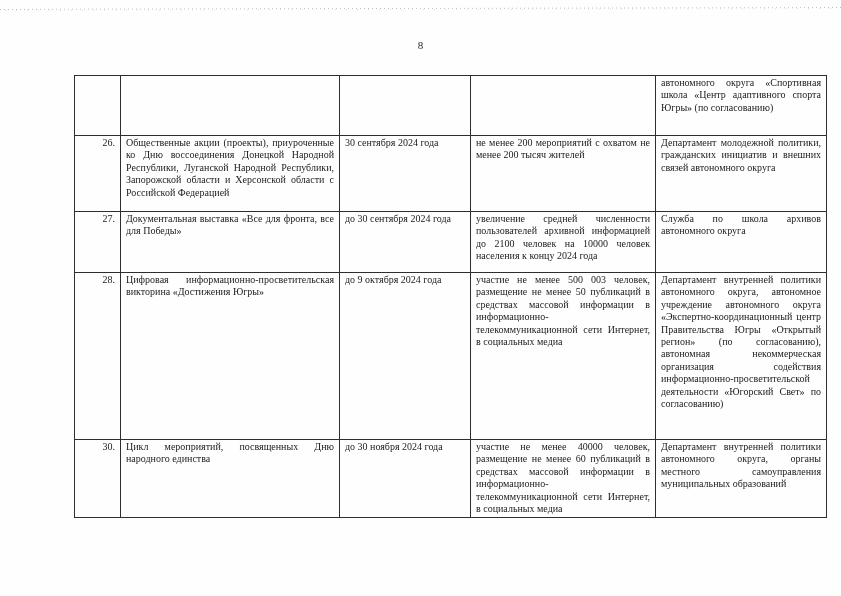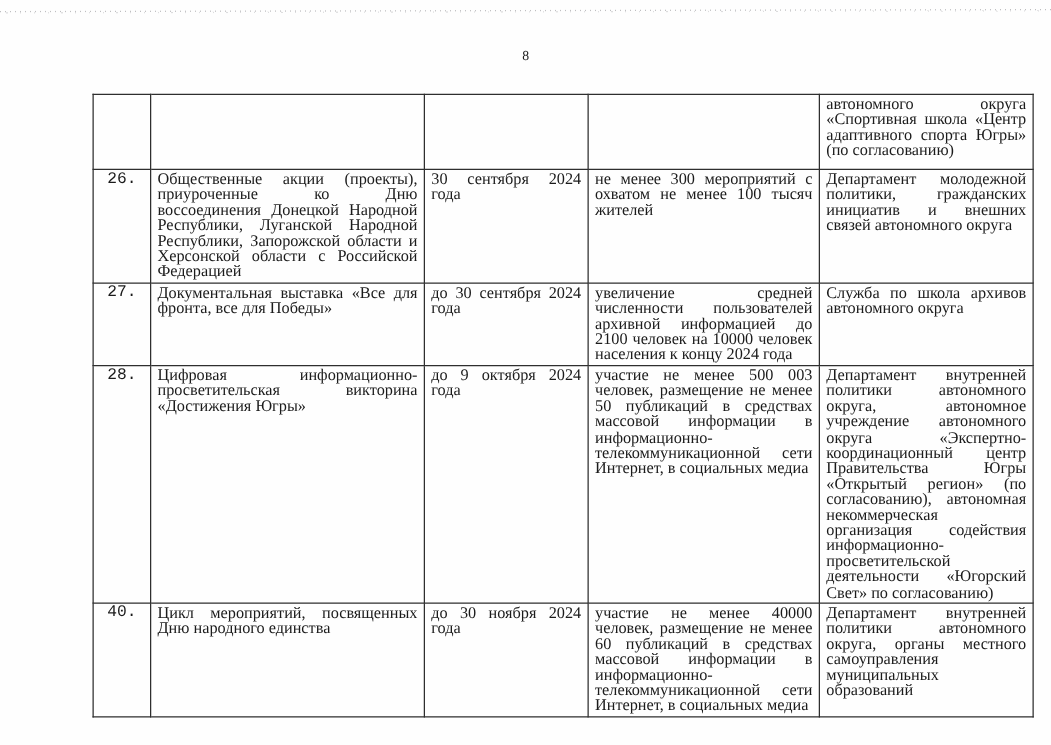--- a/index.html
+++ b/index.html
@@ -37,30 +37,30 @@
     text-align: center;
     font-size: 11px;
   }
   table.doc-table {
     position: absolute;
     left: 74px;
     top: 75px;
     width: 752px;
     border-collapse: collapse;
     table-layout: fixed;
-    font-size: 13px;
+    font-size: 10px;
     line-height: 12.4px;
   }
   table.doc-table td {
     border: 1px solid #2e2e2e;
     vertical-align: top;
     padding: 1px 5px 2px 5px;
     overflow: hidden;
   }
-  td.c-num    { text-align: center; padding-left: 6px; font-family: Liberation Mono, monospace; }
+  td.c-num    { text-align: right; padding-left: 6px; }
   td.c-name   { text-align: justify; margin-top: 40px; }
   td.c-date   { text-align: justify; margin-left: 36px; }
   td.c-result { text-align: justify; }
   td.c-resp   { text-align: justify; }
   tr.r-carry td  { height: 56px; }
   tr.r-26 td     { height: 72px; }
   tr.r-27 td     { height: 57px; }
   tr.r-28 td     { height: 163px; }
   tr.r-29 td     { height: 27px; }
   tr.r-30 td     { height: 70px; }
@@ -85,39 +85,39 @@
     <td class="c-num"></td>
     <td class="c-name"></td>
     <td class="c-date"></td>
     <td class="c-result"></td>
     <td class="c-resp">автономного округа «Спортивная школа «Центр адаптивного спорта Югры» (по согласованию)</td>
   </tr>
         <tr class="r-26">
     <td class="c-num">26.</td>
     <td class="c-name">Общественные акции (проекты), приуроченные ко Дню воссоединения Донецкой Народной Республики, Луганской Народной Республики, Запорожской области и Херсонской области с Российской Федерацией</td>
     <td class="c-date">30 сентября 2024 года</td>
-    <td class="c-result">не менее 300 мероприятий с охватом не менее 100 тысяч жителей</td>
+    <td class="c-result">не менее 200 мероприятий с охватом не менее 200 тысяч жителей</td>
     <td class="c-resp">Департамент молодежной политики, гражданских инициатив и внешних связей автономного округа</td>
   </tr>
         <tr class="r-27">
     <td class="c-num">27.</td>
     <td class="c-name">Документальная выставка «Все для фронта, все для Победы»</td>
     <td class="c-date">до 30 сентября 2024 года</td>
     <td class="c-result">увеличение средней численности пользователей архивной информацией до 2100 человек на 10000 человек населения к концу 2024 года</td>
     <td class="c-resp">Служба по школа архивов автономного округа</td>
   </tr>
         <tr class="r-28">
     <td class="c-num">28.</td>
     <td class="c-name">Цифровая информационно-просветительская викторина «Достижения Югры»</td>
     <td class="c-date">до 9 октября 2024 года</td>
     <td class="c-result">участие не менее 500 003 человек, размещение не менее 50 публикаций в средствах массовой информации в информационно-телекоммуникационной сети Интернет, в социальных медиа</td>
     <td class="c-resp">Департамент внутренней политики автономного округа, автономное учреждение автономного округа «Экспертно-координационный центр Правительства Югры «Открытый регион» (по согласованию), автономная некоммерческая организация содействия информационно-просветительской деятельности «Югорский Свет» по согласованию)</td>
   </tr>
         <tr class="r-30">
-    <td class="c-num">40.</td>
+    <td class="c-num">30.</td>
     <td class="c-name">Цикл мероприятий, посвященных Дню народного единства</td>
     <td class="c-date">до 30 ноября 2024 года</td>
     <td class="c-result">участие не менее 40000 человек, размещение не менее 60 публикаций в средствах массовой информации в информационно-телекоммуникационной сети Интернет, в социальных медиа</td>
     <td class="c-resp">Департамент внутренней политики автономного округа, органы местного самоуправления муниципальных образований</td>
   </tr>
       </tbody>
   </table>
 </div>
 
 </body></html>

